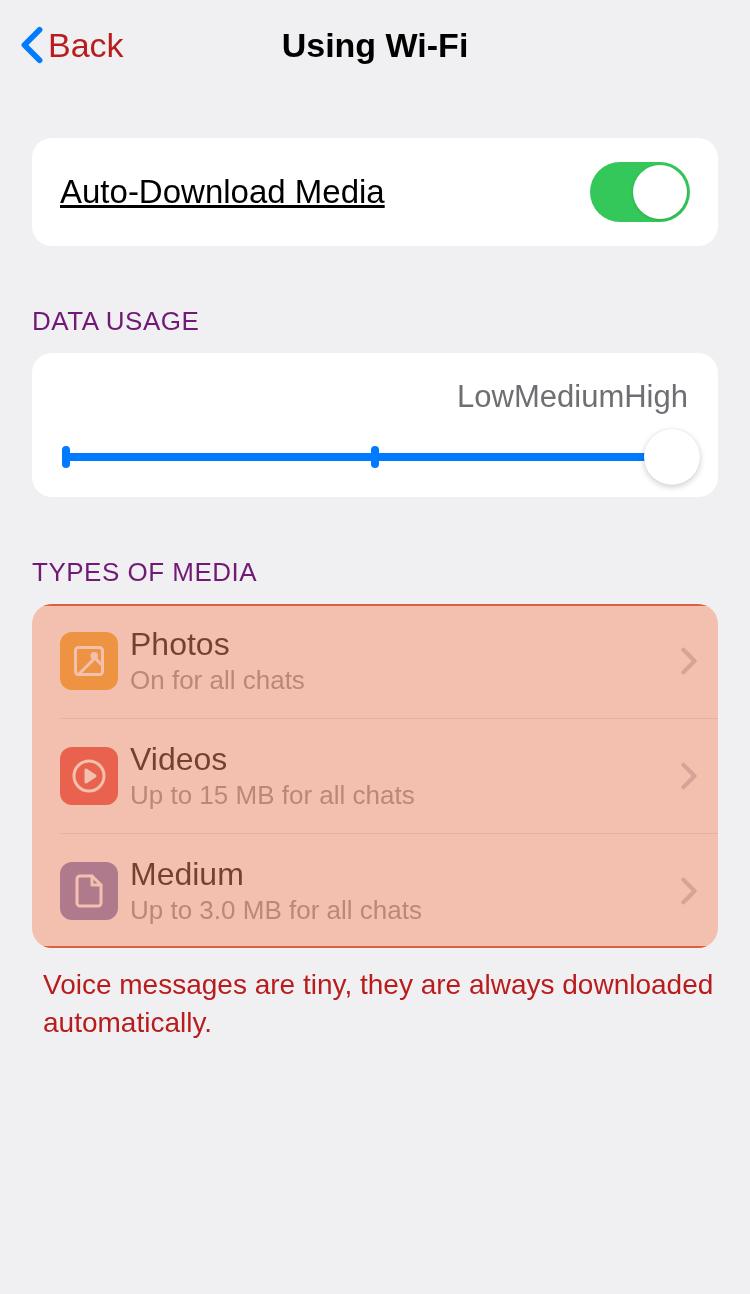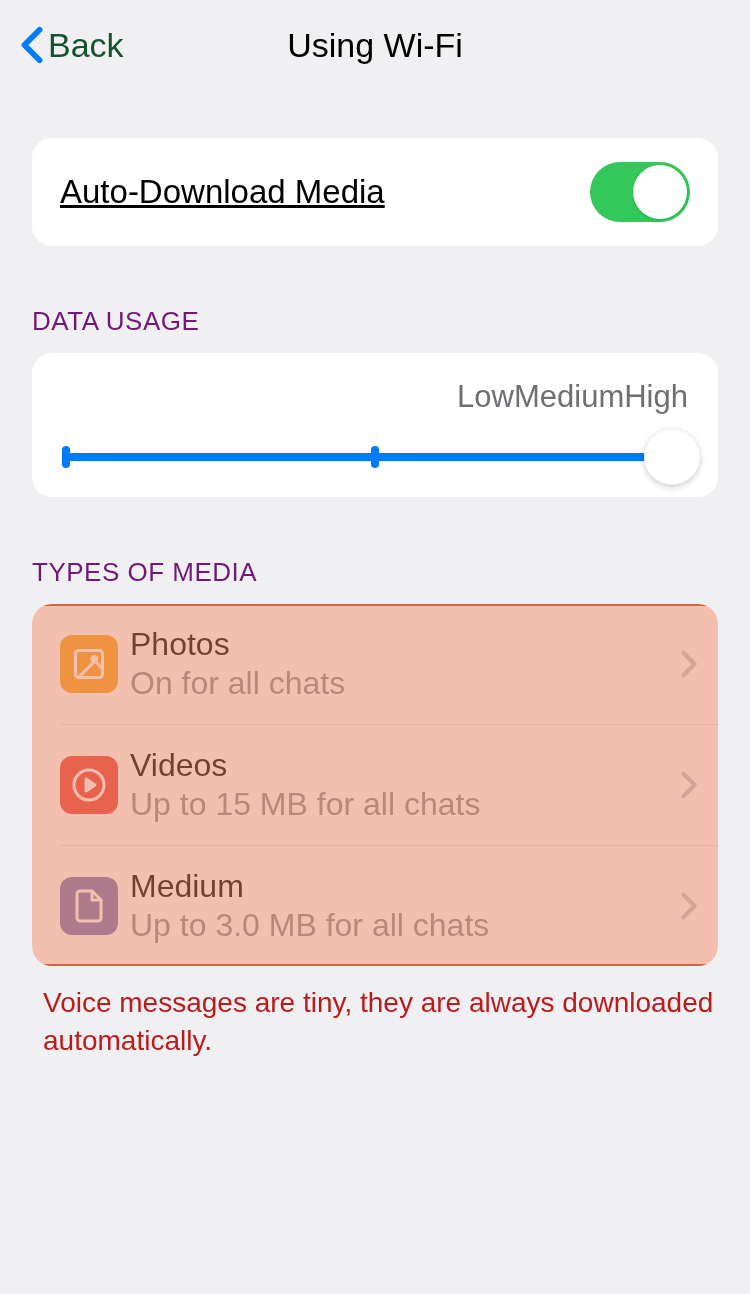--- a/index.html
+++ b/index.html
@@ -17,35 +17,35 @@
     .header {
       display: flex;
       align-items: center;
       padding: 18px 20px;
       position: relative;
       height: 90px;
     }
     .back-button {
       display: flex;
       align-items: center;
-      color: #14532d;
+      color: #b91c1c;
       font-size: 34px;
       cursor: pointer;
       gap: 4px;
     }
     .back-button svg {
       width: 24px;
       height: 38px;
     }
     .page-title {
       position: absolute;
       left: 50%;
       transform: translateX(-50%);
       font-size: 34px;
-      font-weight: 400;
+      font-weight: 700;
       color: #000;
     }
     .section {
       padding: 0 32px;
     }
     .card {
       background: #fff;
       border-radius: 20px;
       overflow: hidden;
     }
@@ -161,21 +161,21 @@
     .icon-videos { background: #e8443a; }
     .icon-files { background: #7676b8; }
     .media-text {
       flex: 1;
     }
     .media-title {
       font-size: 32px;
       color: #000;
     }
     .media-subtitle {
-      font-size: 32px;
+      font-size: 26px;
       color: #8e8e93;
       margin-top: 2px;
     }
     .chevron {
       color: #c7c7cc;
     }
     .footer-text {
       font-size: 28px;
       color: #b91c1c;
       padding: 18px 32px 0 43px;

